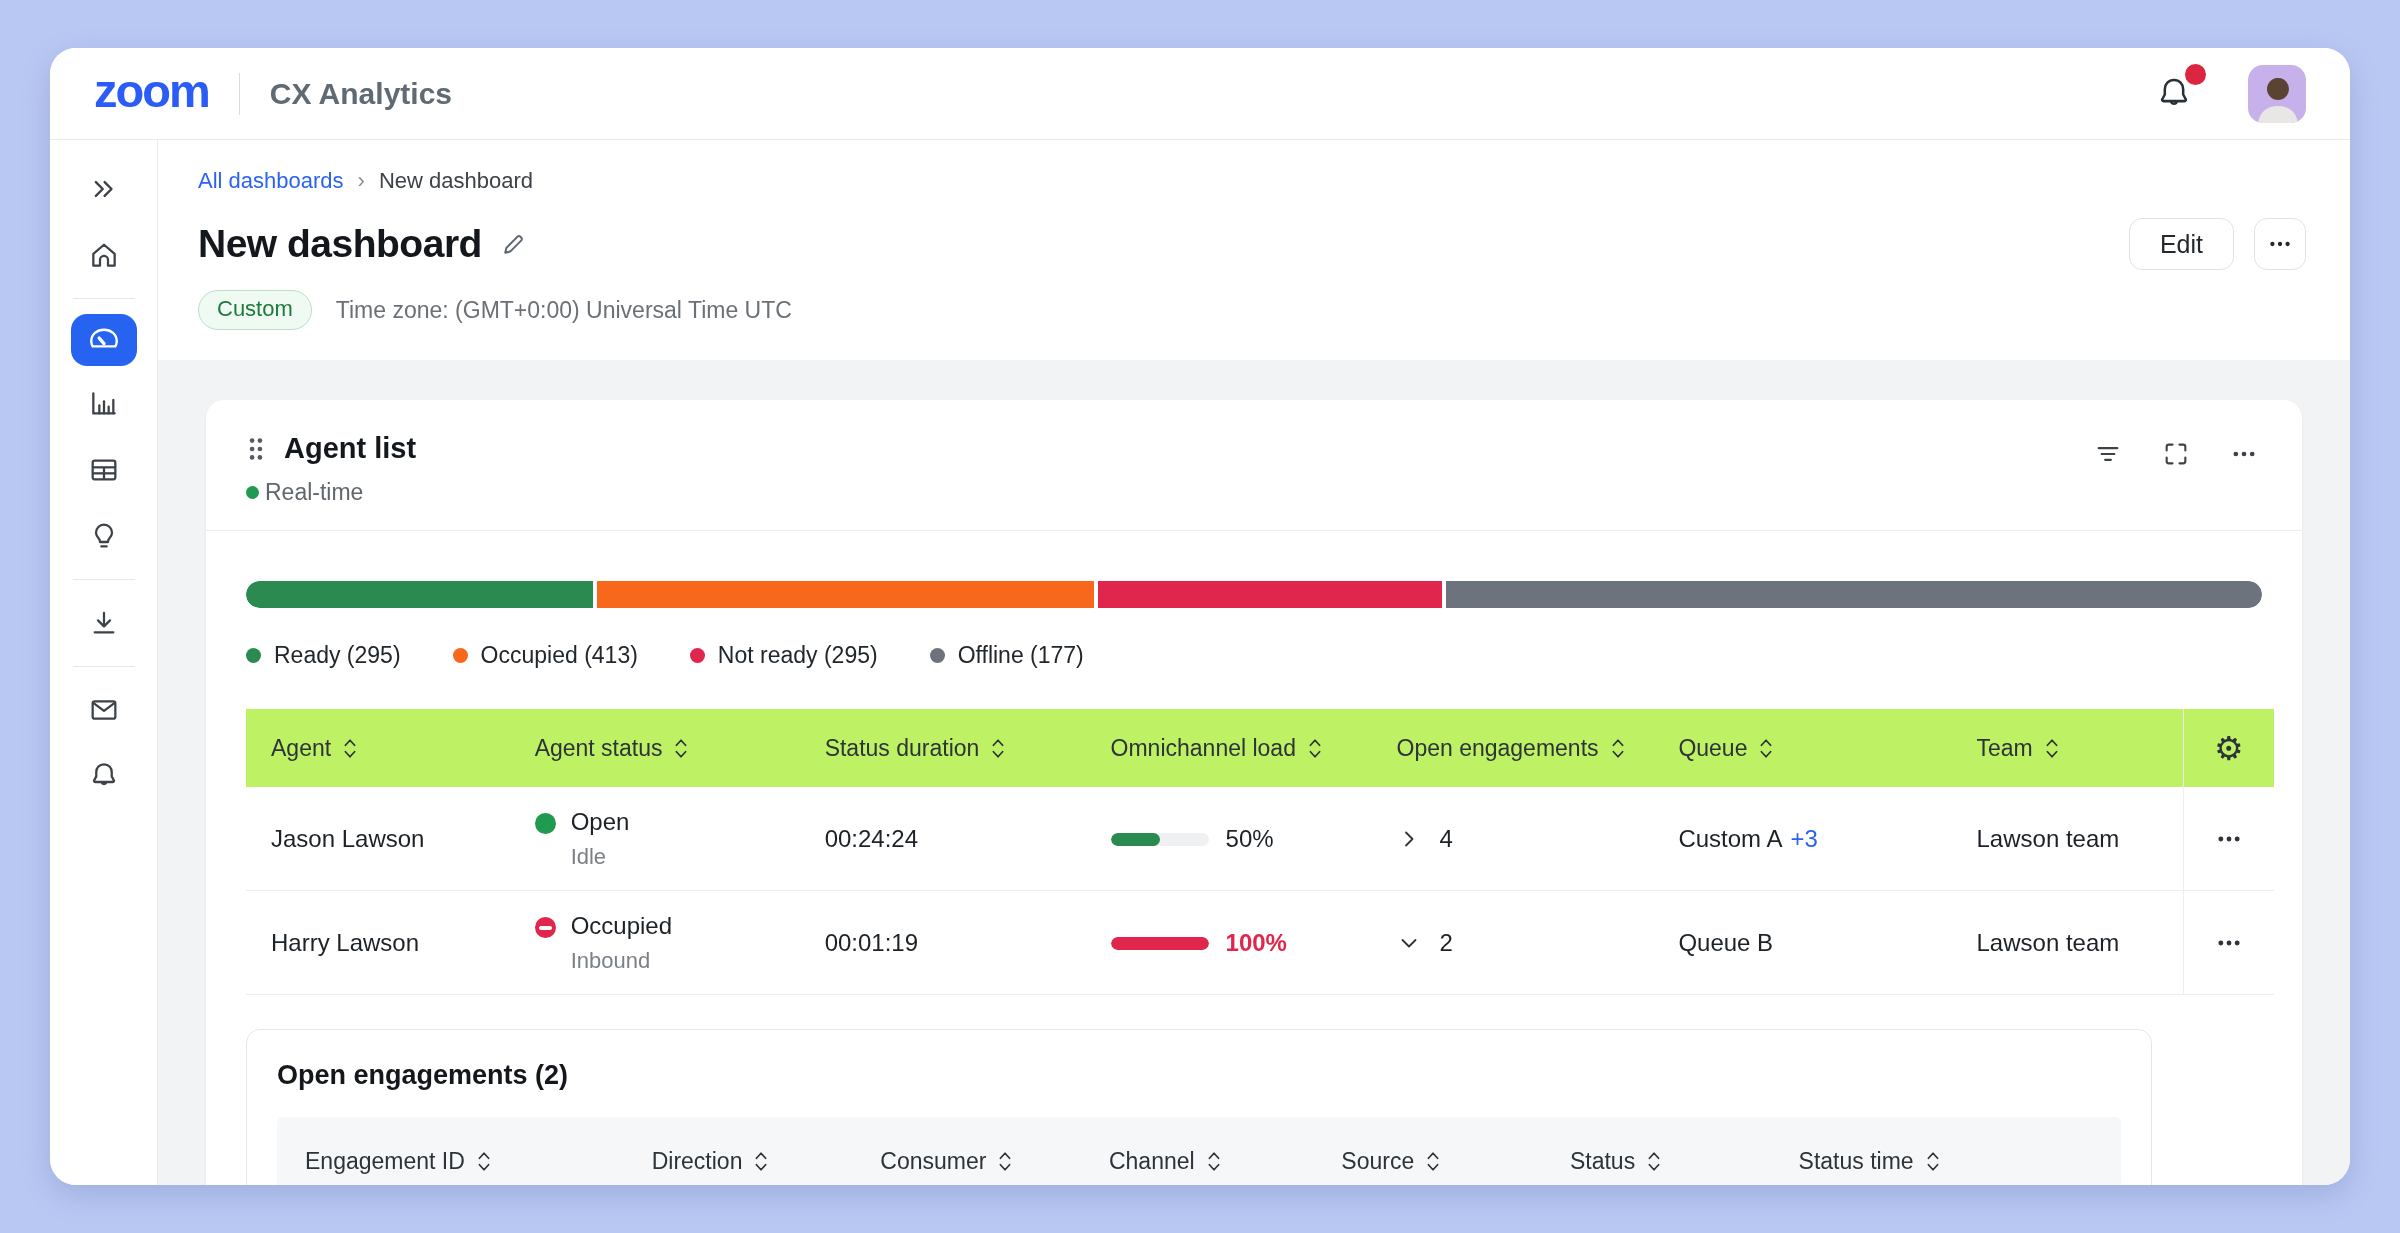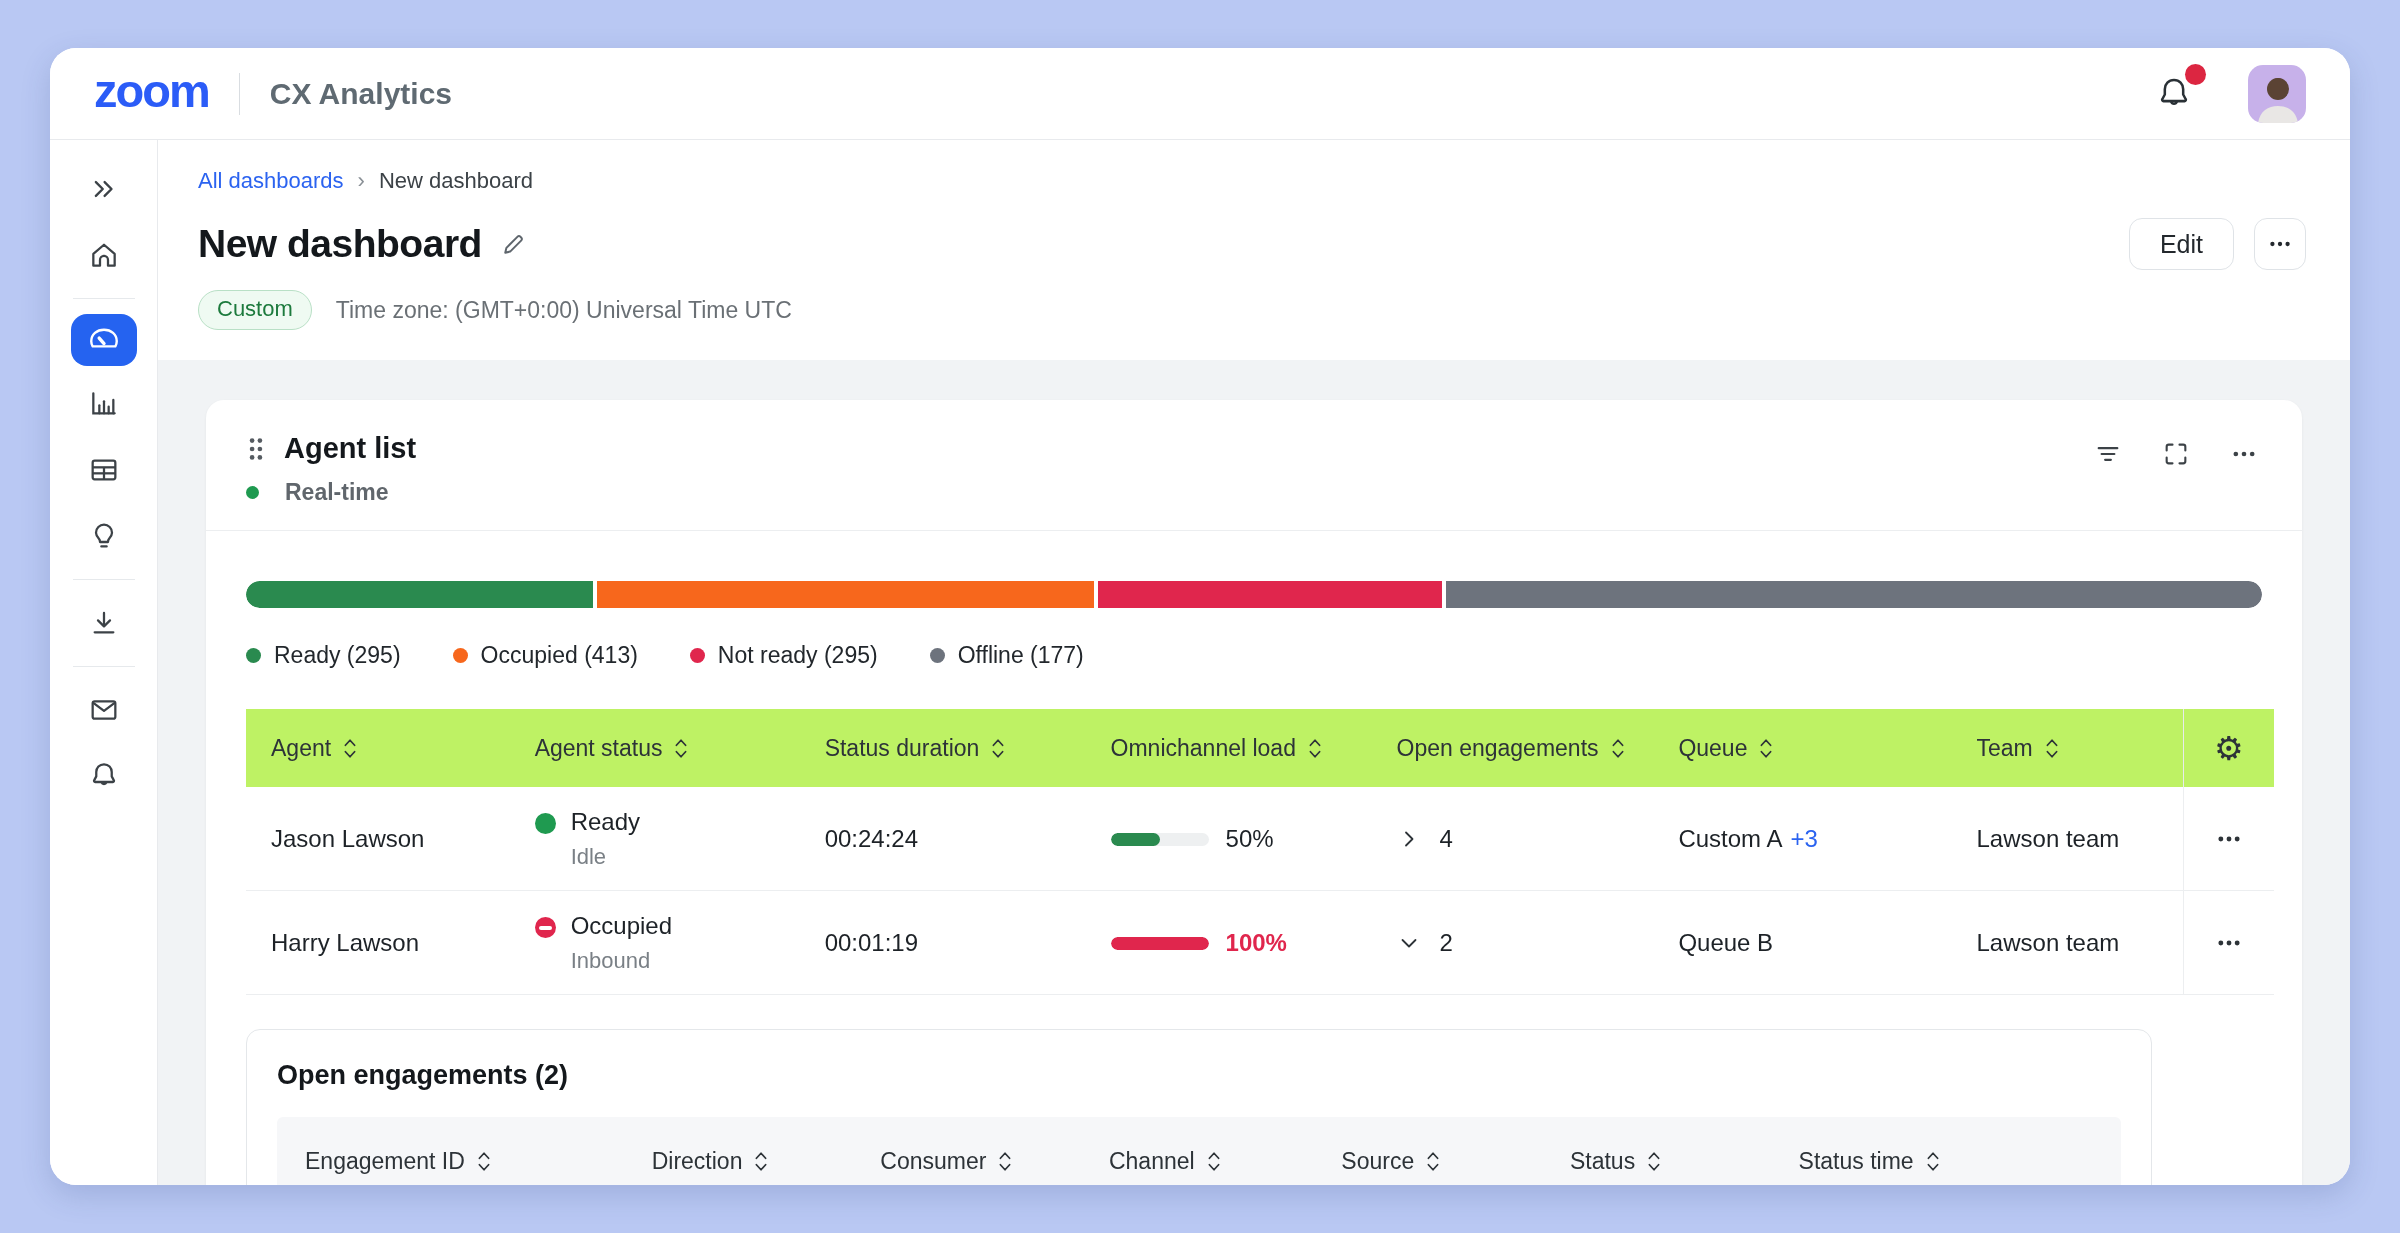--- a/index.html
+++ b/index.html
@@ -80,21 +80,21 @@
   
   .content { flex:1; background:#f1f3f5; padding:40px 48px 0; overflow:hidden; }
   .widget-card {
     background:#fff; border-radius:18px; min-height:880px;
     box-shadow:0 1px 3px rgba(20,30,40,.06);
   }
   .widget-header { display:flex; align-items:flex-start; padding:32px 44px 24px 40px; }
   .widget-title-row { display:flex; align-items:center; gap:18px; }
   .drag-handle { color:#555b61; cursor:grab; display:flex; }
   .widget-title { font-size:29px; font-weight:700; color:#14181c; }
-  .widget-sub { display:flex; align-items:center; gap:26px; margin-top:14px;font-weight:bold; }
+  .widget-sub { display:flex; align-items:center; gap:6px; margin-top:14px; }
   .rt-dot { width:13px; height:13px; border-radius:50%; background:#1f9a50; }
   .rt-label { font-size:23px; color:#60666c; }
   .widget-icons { margin-left:auto; display:flex; align-items:center; gap:40px; color:#3c4247; padding-top:8px; }
   .wicon { cursor:pointer; display:flex; }
   .widget-divider { height:1px; background:#eceef0; }
 
   
   .bar-section { padding:50px 40px 0; }
   .stacked-bar { display:flex; height:27px; border-radius:14px; overflow:hidden; gap:4px; }
   .seg { height:100%; }
@@ -398,21 +398,21 @@
                 <div class="th-gear">
                   <span class="gear-glyph">⚙</span>
                 </div>
               </div>
 
               <div class="agent-grid trow">
                 <div class="td">Jason Lawson</div>
                 <div class="td status-cell">
                   <span class="status-dot" style="background: rgb(31, 154, 80);"></span>
                   <span>
-                    <div>Ready</div>
+                    <div>Open</div>
                     <div class="substatus">Idle</div>
                   </span>
                 </div>
                 <div class="td">00:24:24</div>
                 <div class="td load-cell">
                   <span class="mini-track">
                       <span class="mini-fill" style="display: block; width: 50%; background: rgb(42, 138, 79);"></span>
                     </span>
                   <span class="load-pct" style="color: rgb(29, 34, 39); font-weight: 400;">50%</span>
                 </div>

